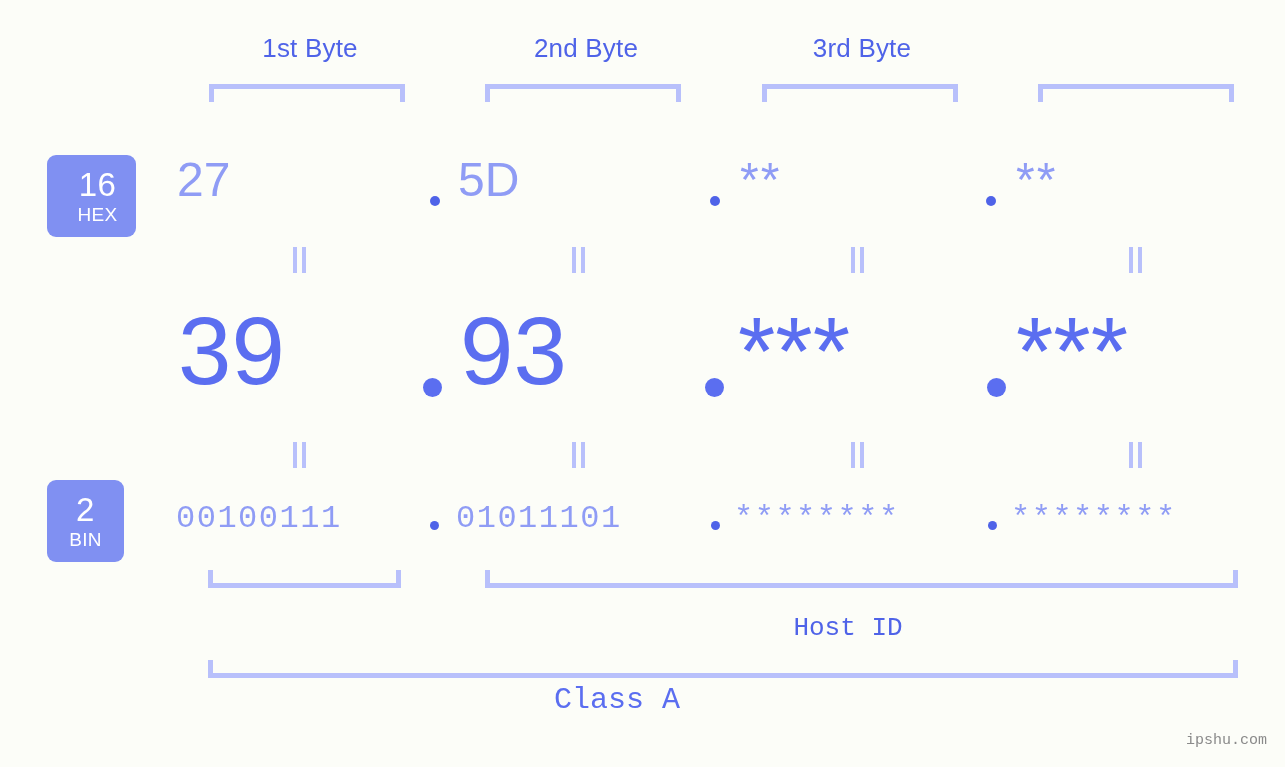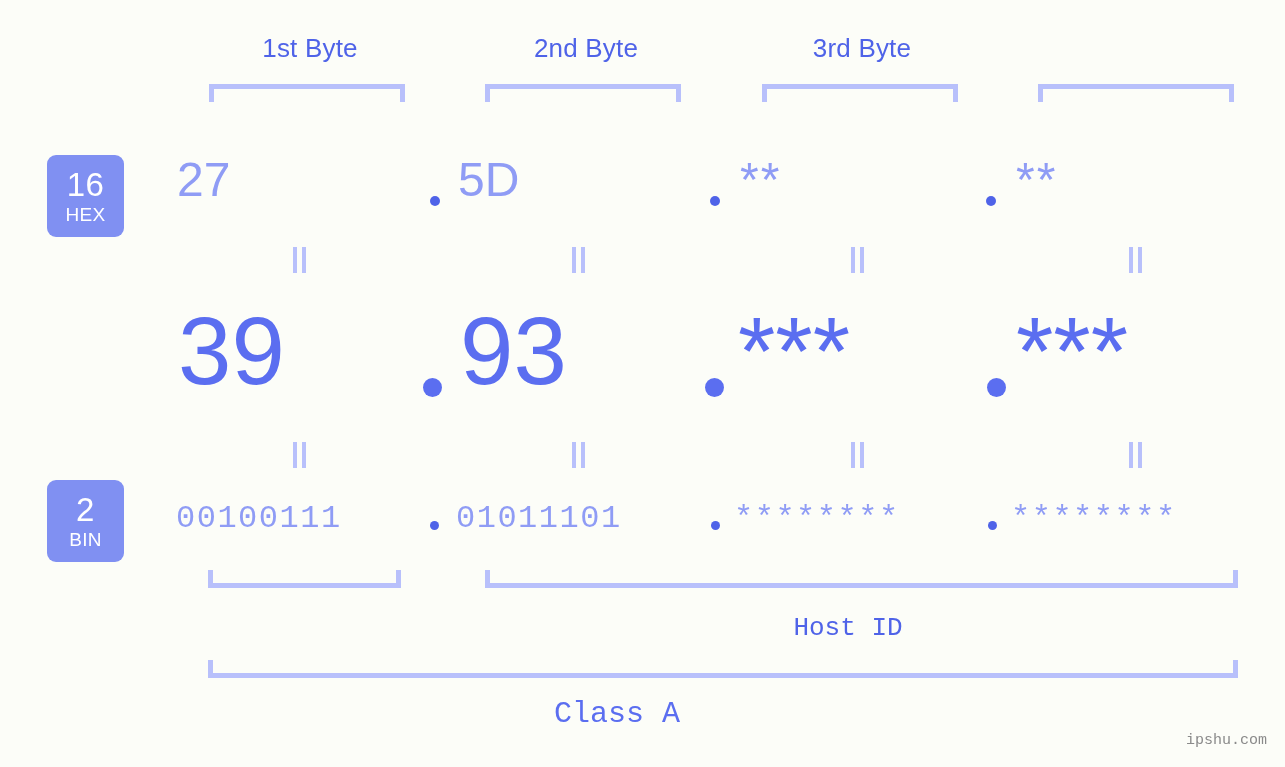--- a/index.html
+++ b/index.html
@@ -65,21 +65,21 @@
     font-size: 33px;
     font-weight: 400;
     letter-spacing: 0.5px;
   }
   .badge .abbr {
     font-size: 19px;
     font-weight: 400;
     margin-top: 4px;
     letter-spacing: 0.3px;
   }
-  .badge-hex { top: 155px; }
+  .badge-hex { top: 155px; padding-left: 12px; }
   .badge-dec { top: 316px; }
   .badge-bin { top: 480px; }
 
   
   .cell {
     position: absolute;
     white-space: nowrap;
   }
 
   
@@ -281,17 +281,17 @@
     <div class="dot-bin" style="left:988px"></div>
     <div class="cell" style="left:1011px">********</div>
   </div>
 
   <div class="bottom-bracket" style="left:208px; top:570px; width:193px"></div>
   <div class="bottom-bracket" style="left:485px; top:570px; width:753px"></div>
 
   <div class="section-label" style="left:728px; top:613px; width:240px">Host ID</div>
 
   <div class="bottom-bracket" style="left:208px; top:660px; width:1030px"></div>
-  <div class="class-label" style="left:0px; top:697px; width:1234px">Class A</div>
+  <div class="class-label" style="left:0px; top:683px; width:1234px">Class A</div>
 
   <div class="watermark">ipshu.com</div>
 
 </div>
 
 </body></html>

